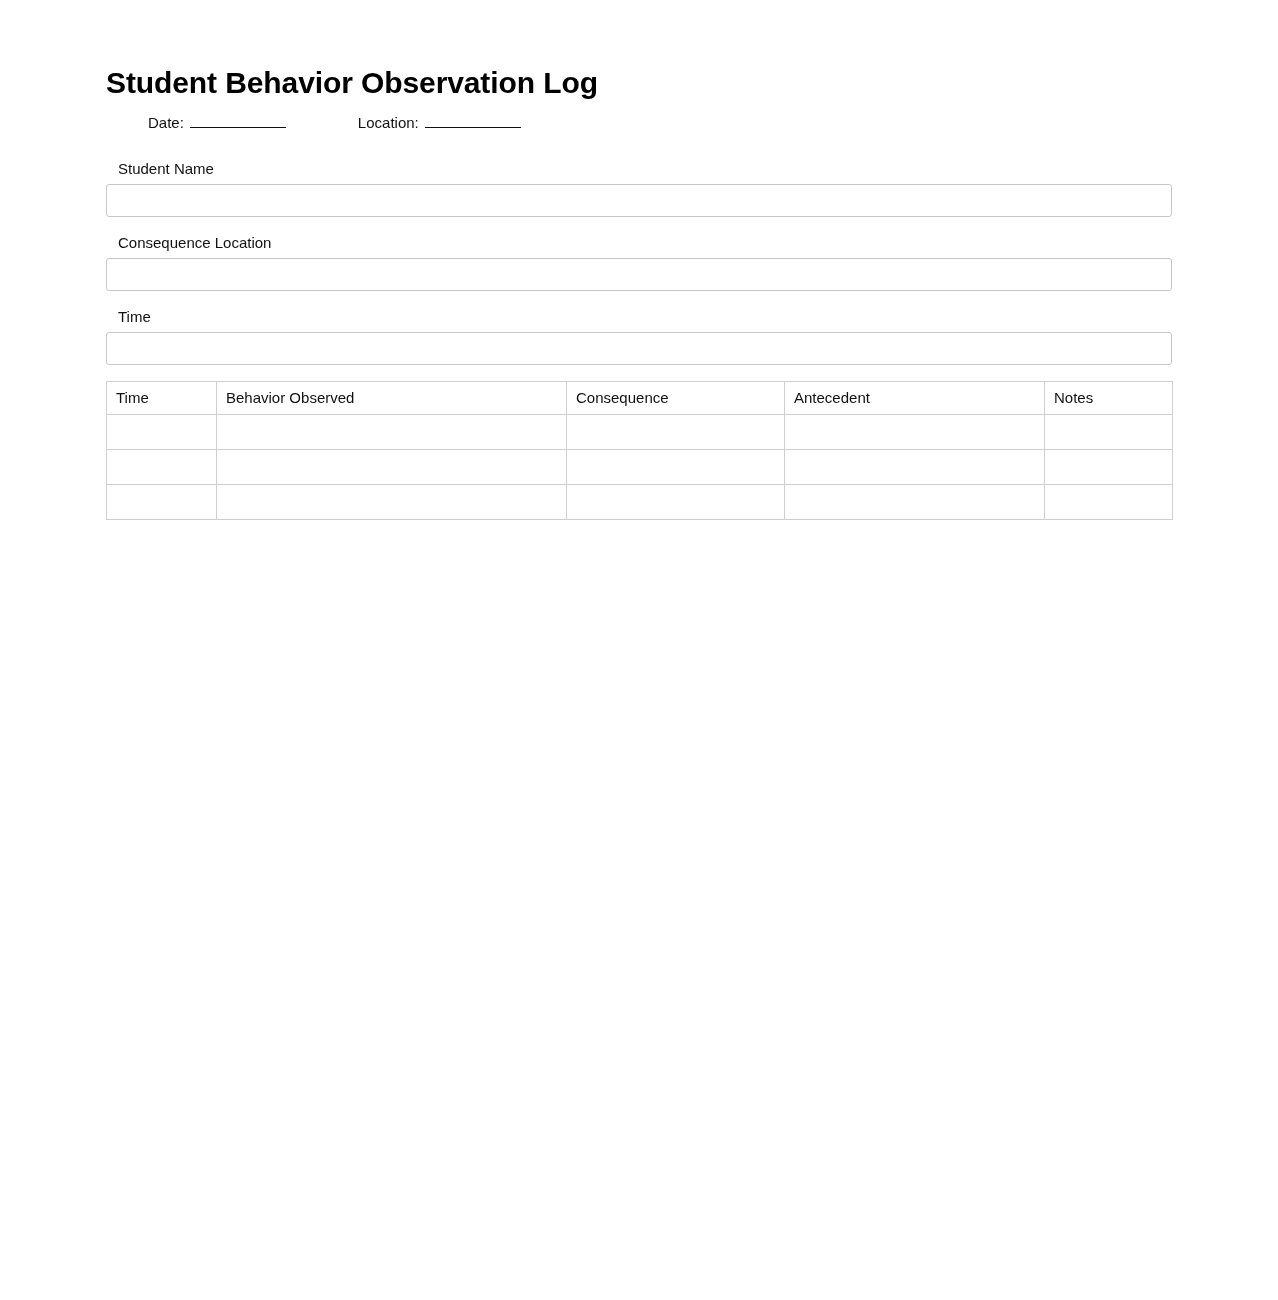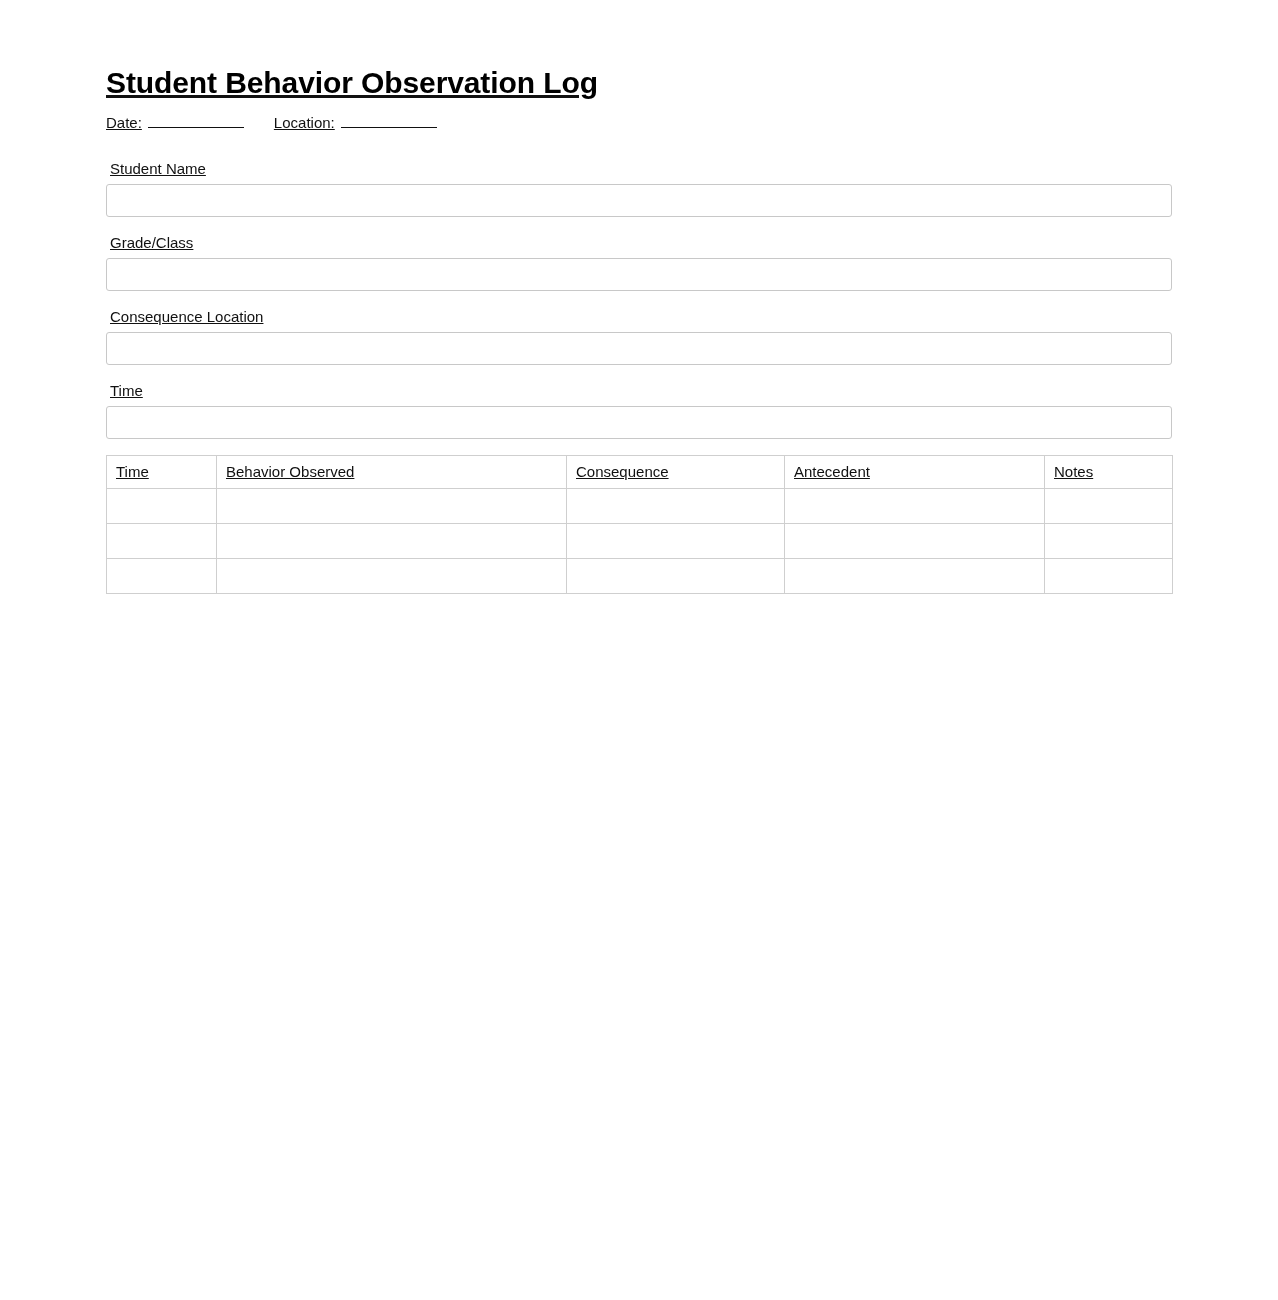--- a/index.html
+++ b/index.html
@@ -13,21 +13,20 @@
     width: 1278px;
     height: 1300px;
     font-family: "Liberation Sans", sans-serif;
     color: #111111;
     overflow: hidden;
   }
 
   .page {
     padding: 66px 78px 0 106px;
     width: 1198px;
-    text-decoration: underline;
   }
 
   .form-wrap {
     width: 1066px;
   }
 
   
   .doc-title {
     font-size: 30px;
     font-weight: bold;
@@ -39,41 +38,41 @@
 
   
   .meta-line {
     font-size: 15px;
     line-height: 20px;
     color: #111111;
     margin: 0 0 26px 0;
     white-space: nowrap;
   }
   .meta-item { display: inline; }
-  .meta-label { display: inline; }
+  .meta-label { display: inline; margin-left: 42px; }
   .meta-rule {
     display: inline-block;
     width: 96px;
     border-bottom: 1.4px solid #111111;
     height: 12px;
     margin: 0 4px 0 6px;
     vertical-align: baseline;
   }
   .meta-gap { display: inline-block; width: 26px; }
 
   
   .field {
     margin: 0 0 16px 0;
   }
   .field-label {
     display: block;
     font-size: 15px;
     line-height: 19px;
     color: #111111;
-    margin: 0 0 6px 4px;
+    margin: 0 0 6px 12px;
   }
   .text-input {
     display: block;
     width: 1066px;
     height: 33px;
     border: 1px solid #c8c8c8;
     border-radius: 3px;
     background: #ffffff;
     font-family: "Liberation Sans", sans-serif;
     font-size: 15px;
@@ -140,24 +139,20 @@
 
     <div class="meta-line">
       <span class="meta-item"><span class="meta-label">Date:</span><span class="meta-rule"></span></span><span class="meta-gap"></span><span class="meta-item"><span class="meta-label">Location:</span><span class="meta-rule"></span></span>
     </div>
 
     <div class="field">
       <label class="field-label">Student Name</label>
       <input class="text-input" type="text" placeholder="" style="">
     </div>
 
-    <div class="field">
-      <label class="field-label">Grade/Class</label>
-      <input class="text-input" type="text" placeholder="" style="">
-    </div>
 
     <div class="field">
       <label class="field-label">Consequence Location</label>
       <input class="text-input" type="text" placeholder="" style="">
     </div>
 
     <div class="field">
       <label class="field-label">Time</label>
       <input class="text-input" type="text" placeholder="" style="">
     </div>

